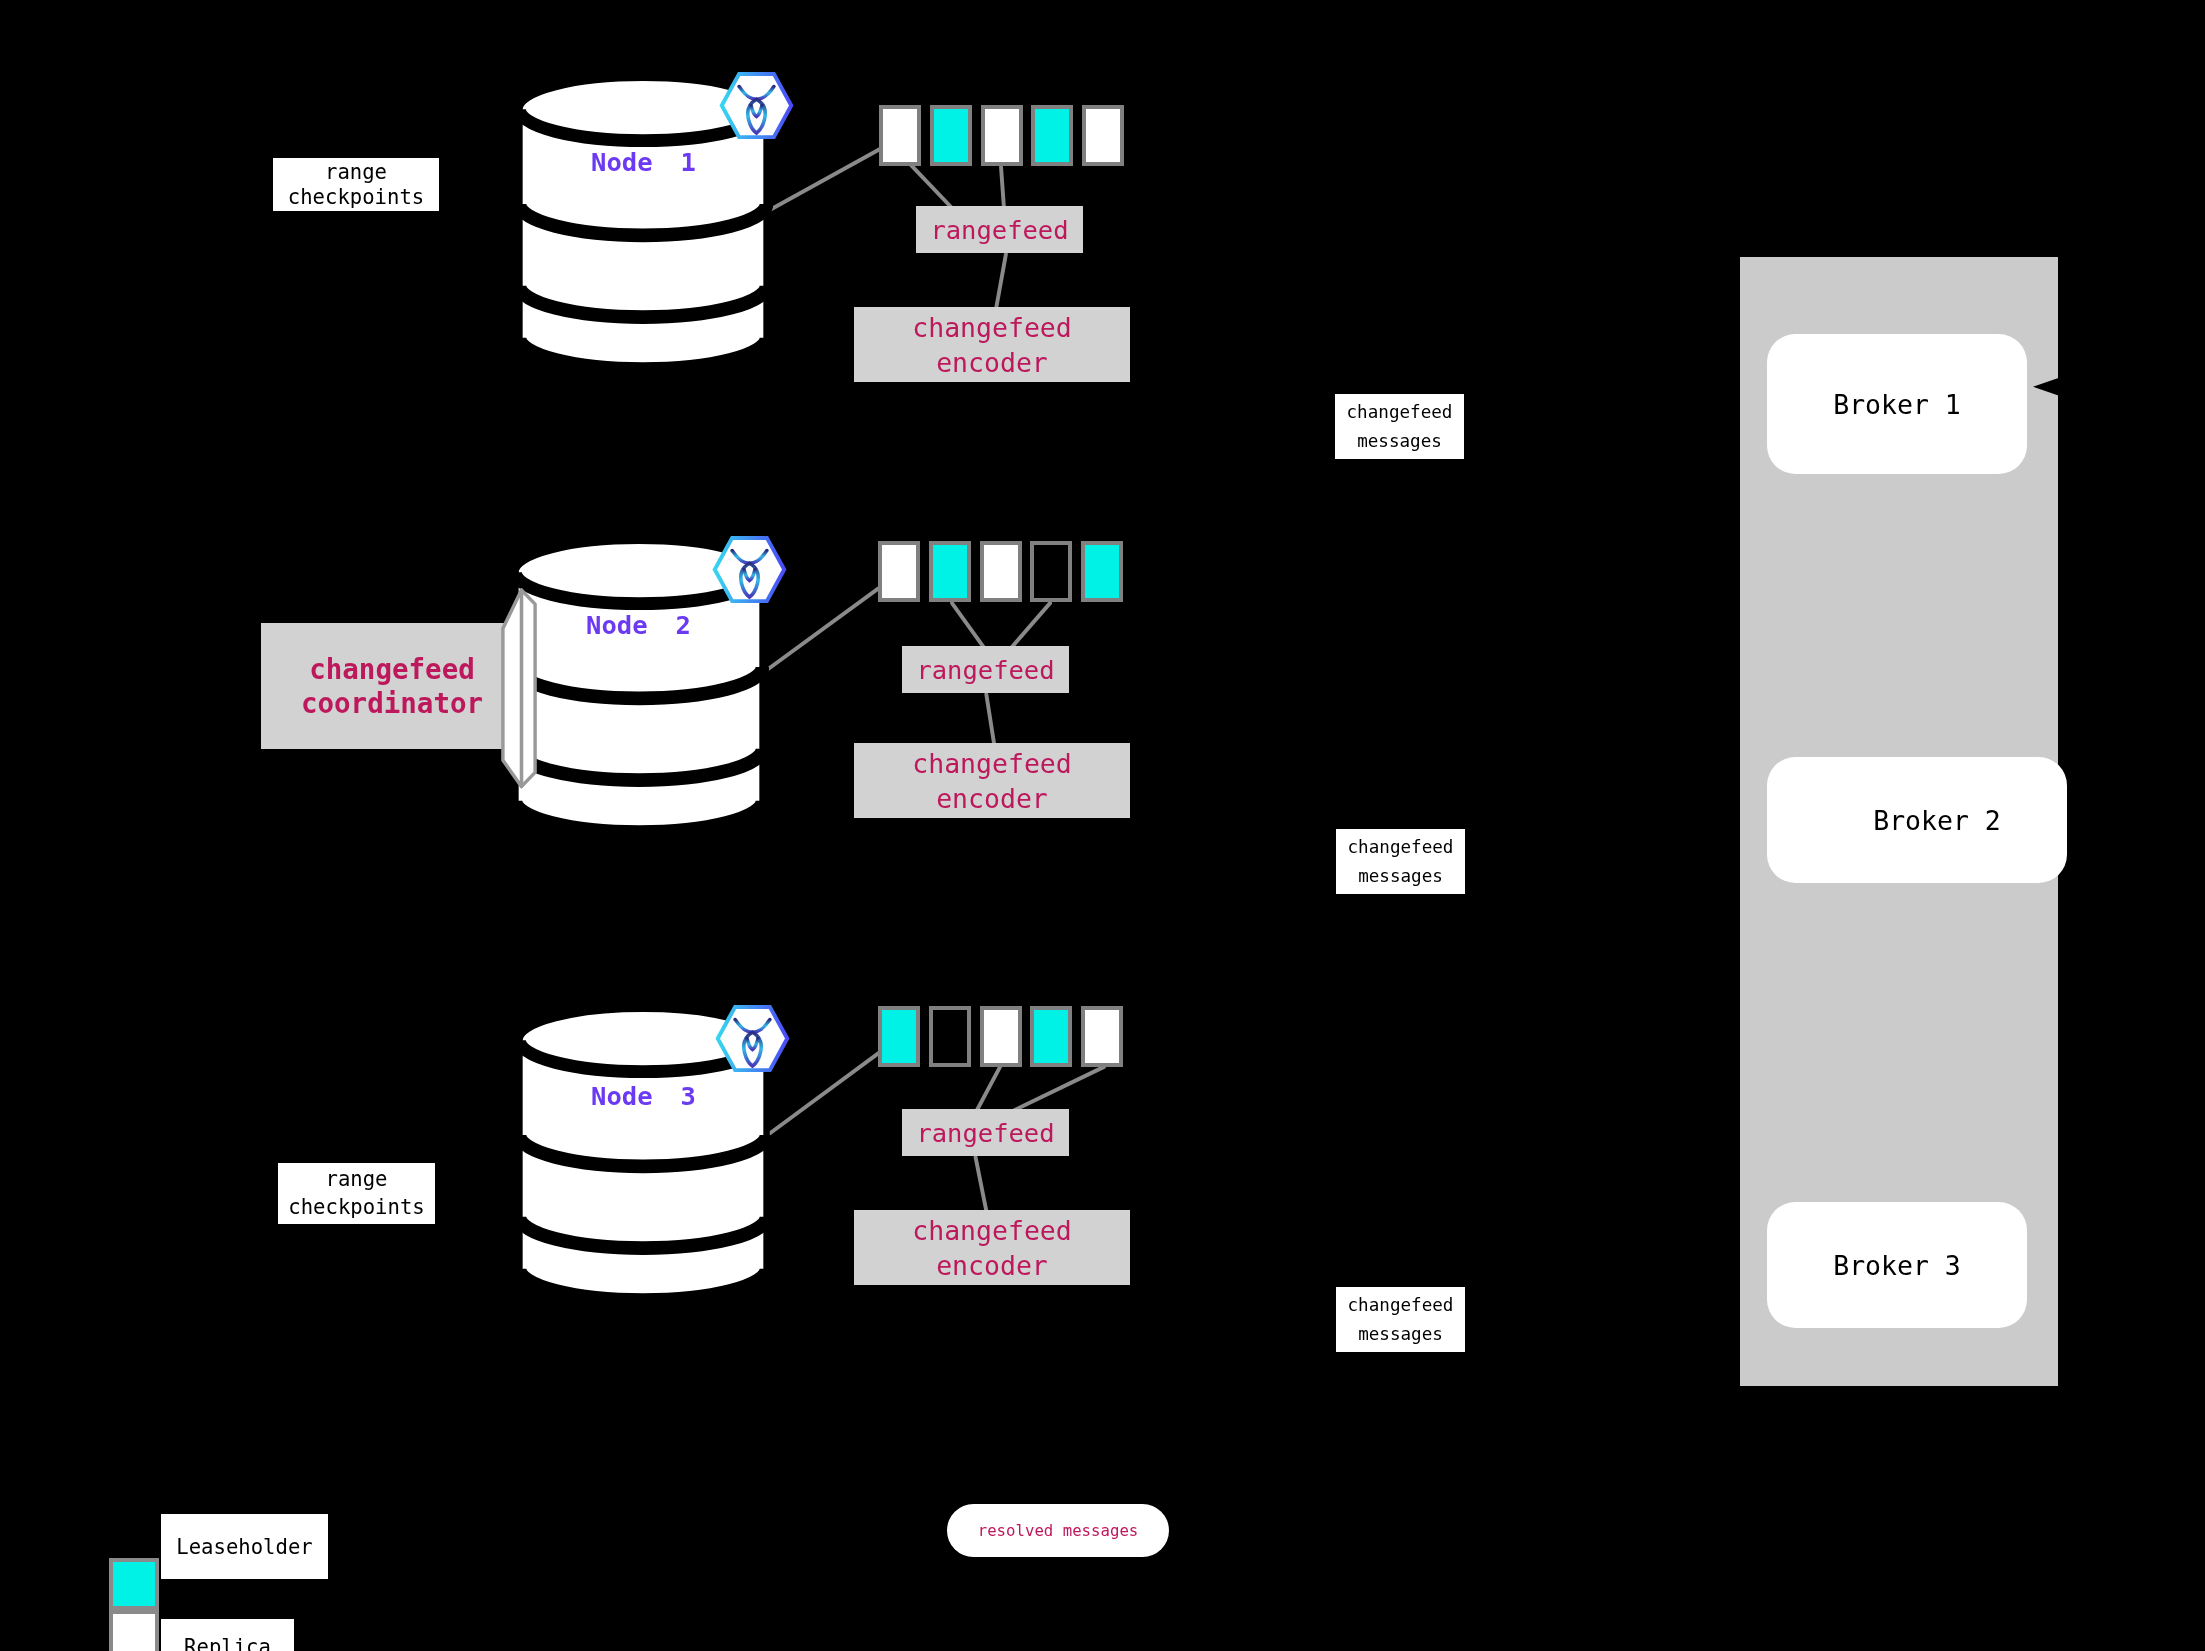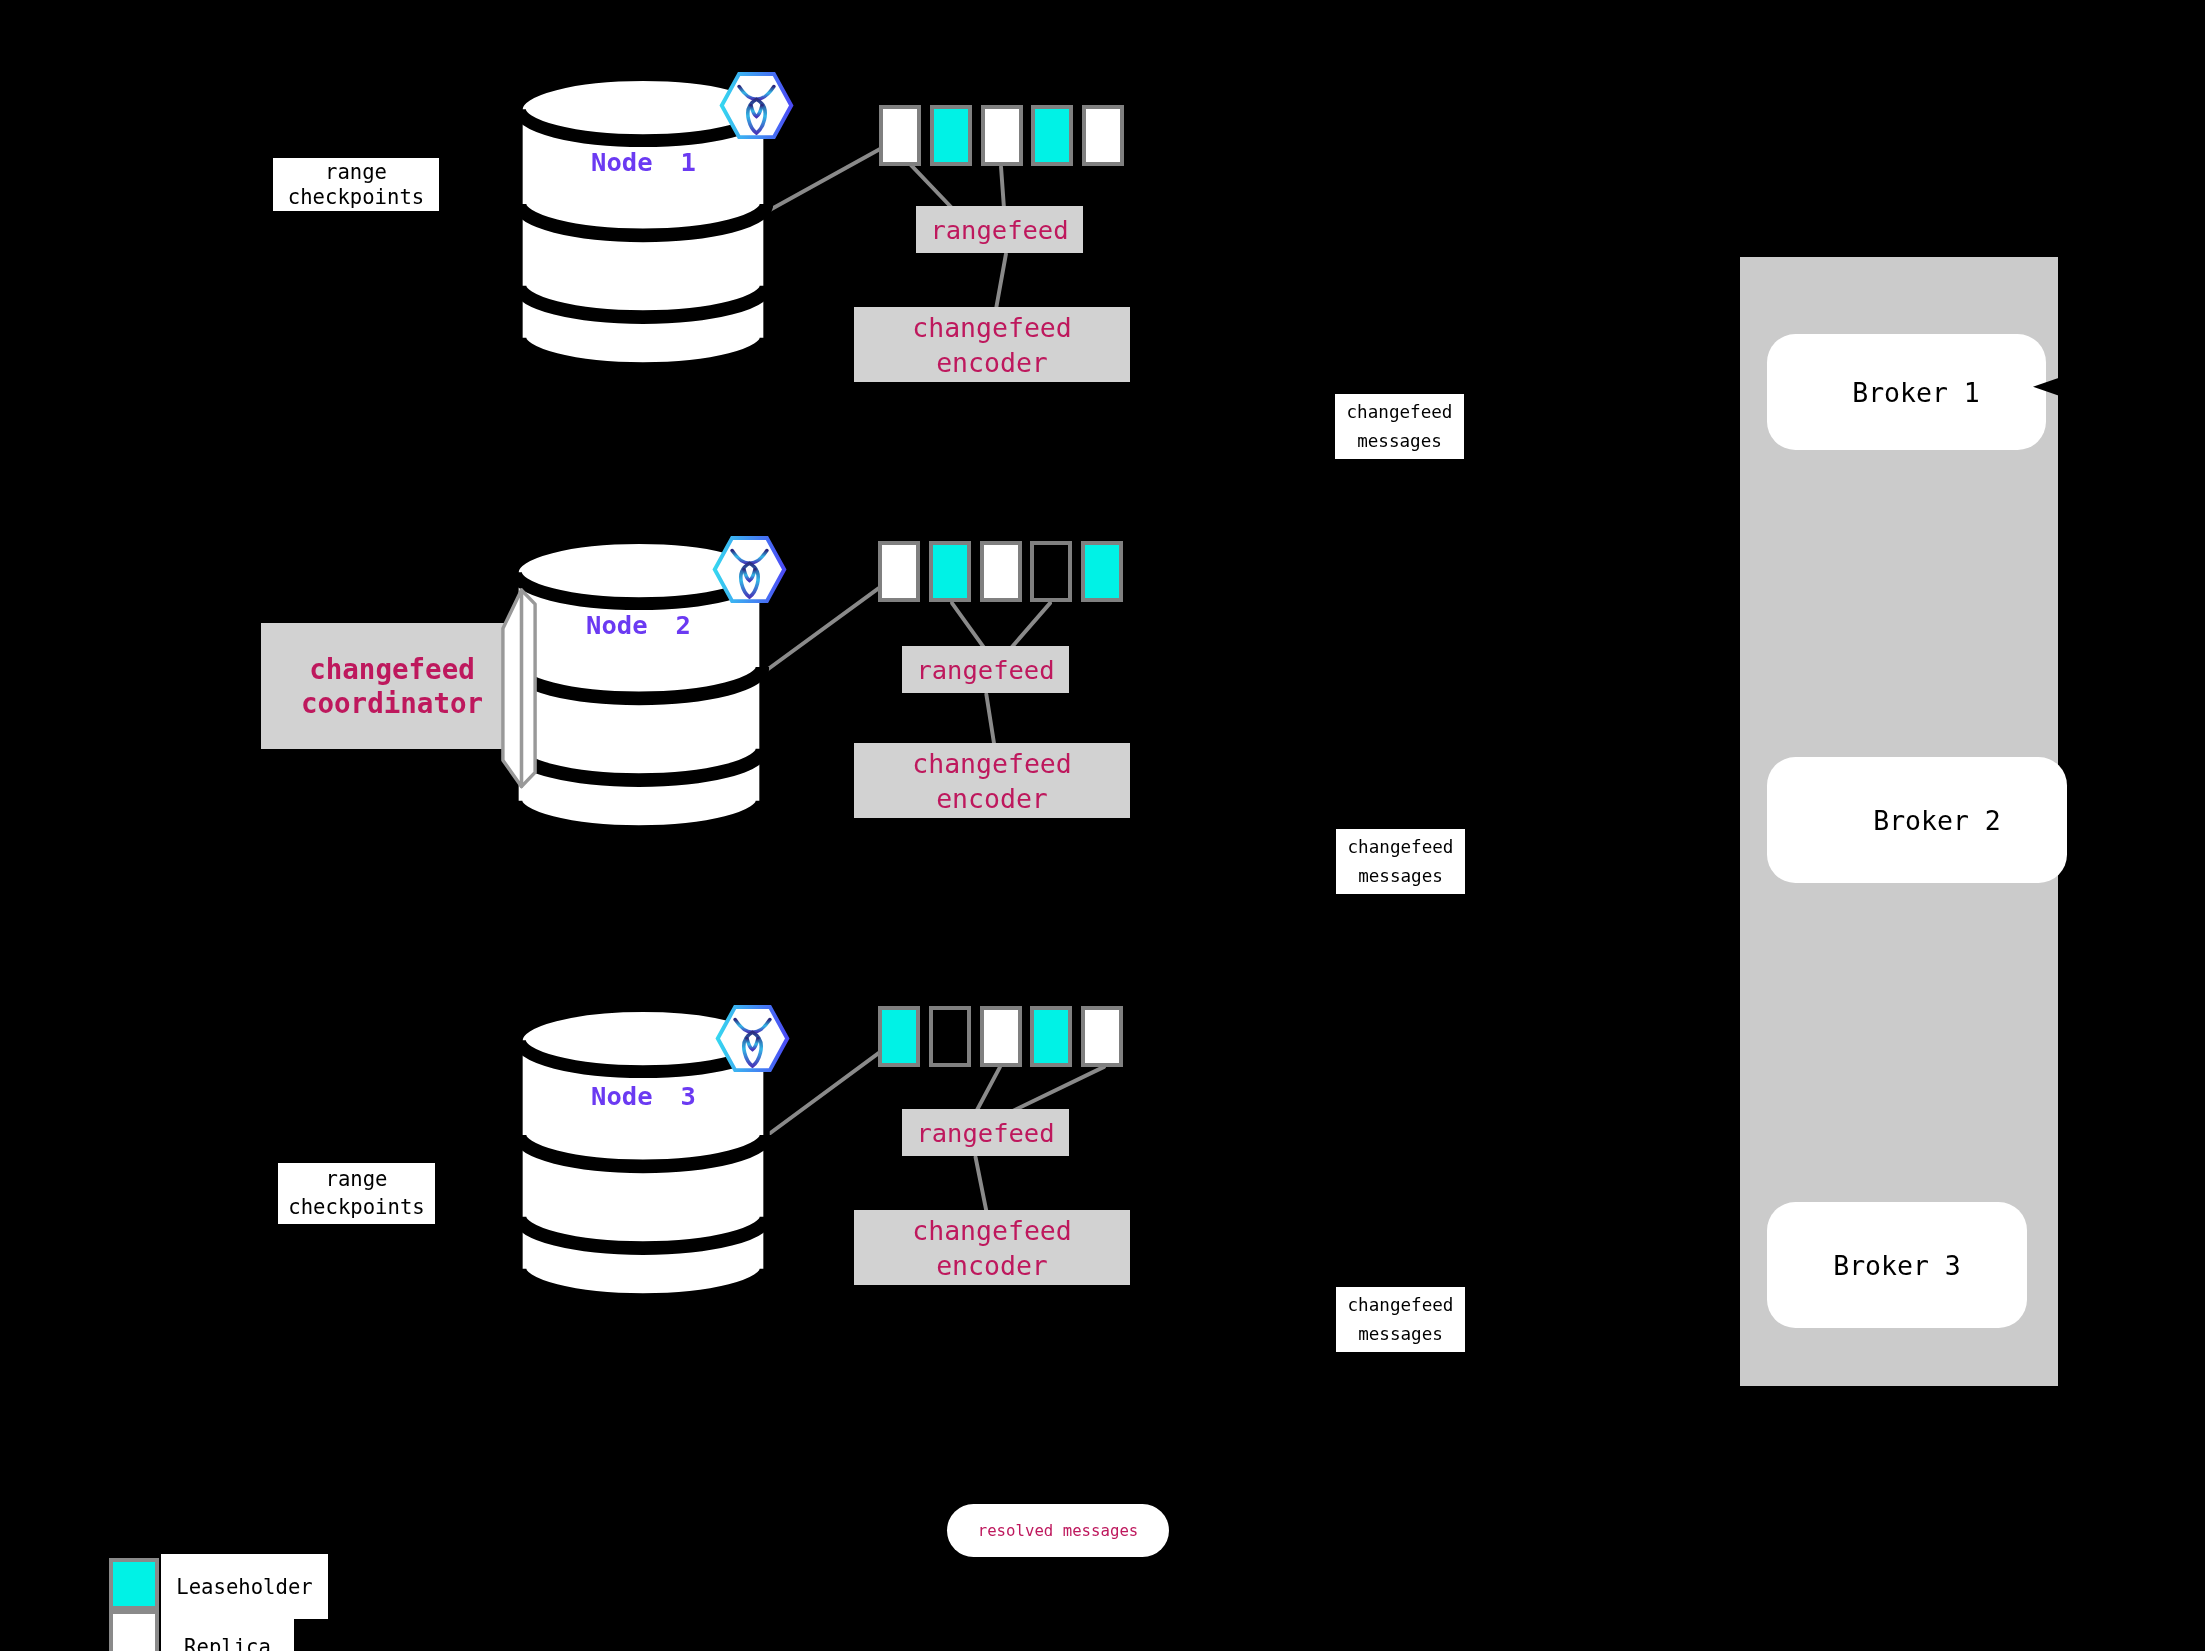--- a/index.html
+++ b/index.html
@@ -175,29 +175,29 @@
       <path d="M28 26 C36 38 42 42 50 42 C58 42 64 38 72 26"></path>
       <path d="M50 42 C41 47 37 56 40 68 C42 76 46 82 50 85 C54 82 58 76 60 68 C63 56 59 47 50 42 Z"></path>
       <path d="M43 50 C45 58 47 62 50 64 C53 62 55 58 57 50"></path>
       <path d="M50 64 L50 85"></path>
     </g>
   </svg>
 
   <div class="abs container" style="left:1740px;top:211px;width:318px;height:1129px;"></div>
 
 
-  <div class="abs broker" style="left:1767px;top:288px;width:260px;height:116px;padding-left:19px;">Broker 1</div>
+  <div class="abs broker" style="left:1767px;top:288px;width:260px;height:140px;">Broker 1</div>
   <div class="abs broker" style="left:1767px;top:711px;width:260px;height:126px;padding-left:40px;">Broker 2</div>
   <div class="abs broker" style="left:1767px;top:1156px;width:260px;height:126px;">Broker 3</div>
 
   <svg class="abs" style="left:2033px;top:328px;" width="36" height="25.5" viewBox="0 0 74 52">
     <polygon points="0,26 70,2 70,50" fill="#000"></polygon>
   </svg>
 
   <div class="abs pill" style="left:947px;top:1458px;width:222px;height:53px;">resolved messages</div>
 
   <div class="abs legendswatch" style="left:109px;top:1512px;width:50px;height:52px;background:var(--leaseholder);"></div>
   <div class="abs legendswatch" style="left:109px;top:1564px;width:50px;height:52px;background:var(--replica);"></div>
-  <div class="abs whitebox legendlabel" style="left:161px;top:1508px;width:167px;height:65px;">Leaseholder</div>
+  <div class="abs whitebox legendlabel" style="left:161px;top:1468px;width:167px;height:65px;">Leaseholder</div>
   <div class="abs whitebox legendlabel" style="left:161px;top:1573px;width:133px;height:55px;">Replica</div>
 
 </div>
 
 
 </body></html>

